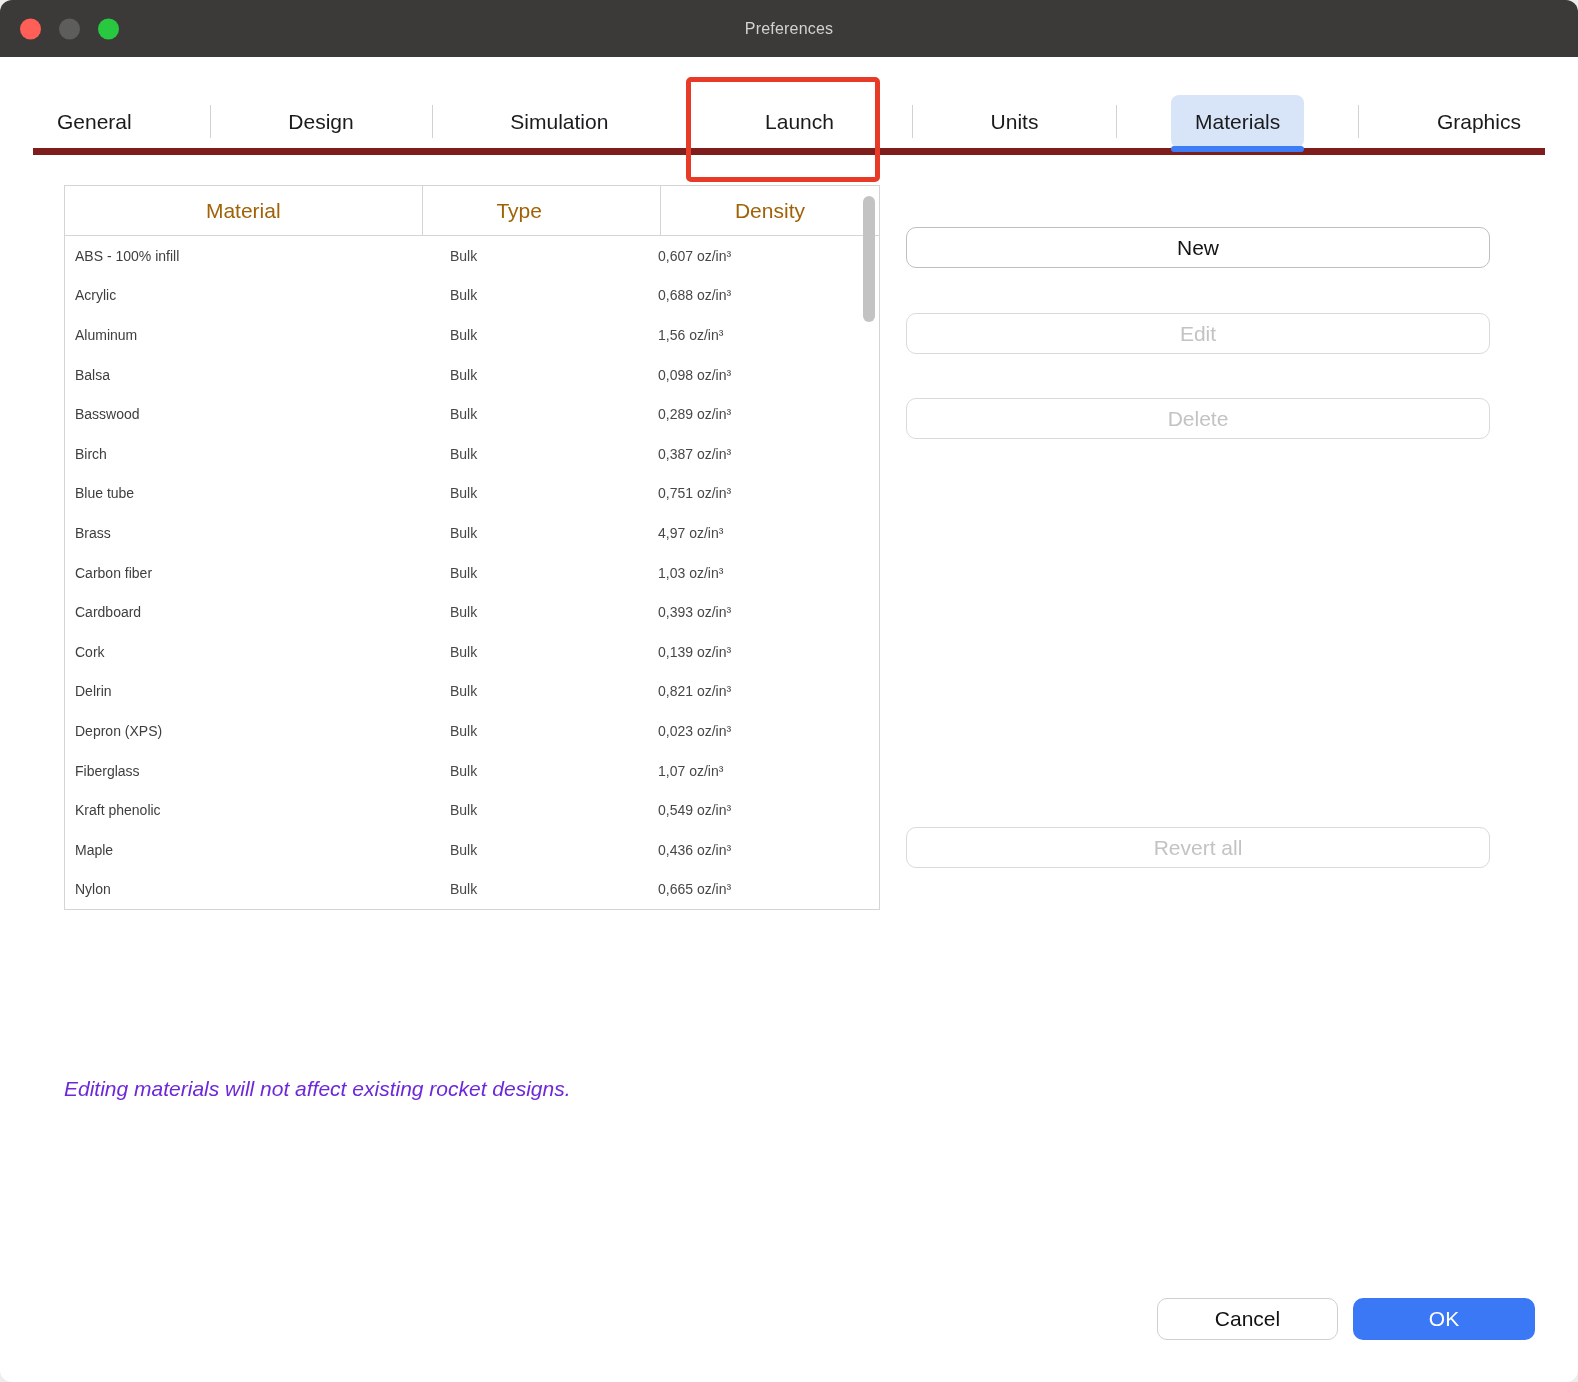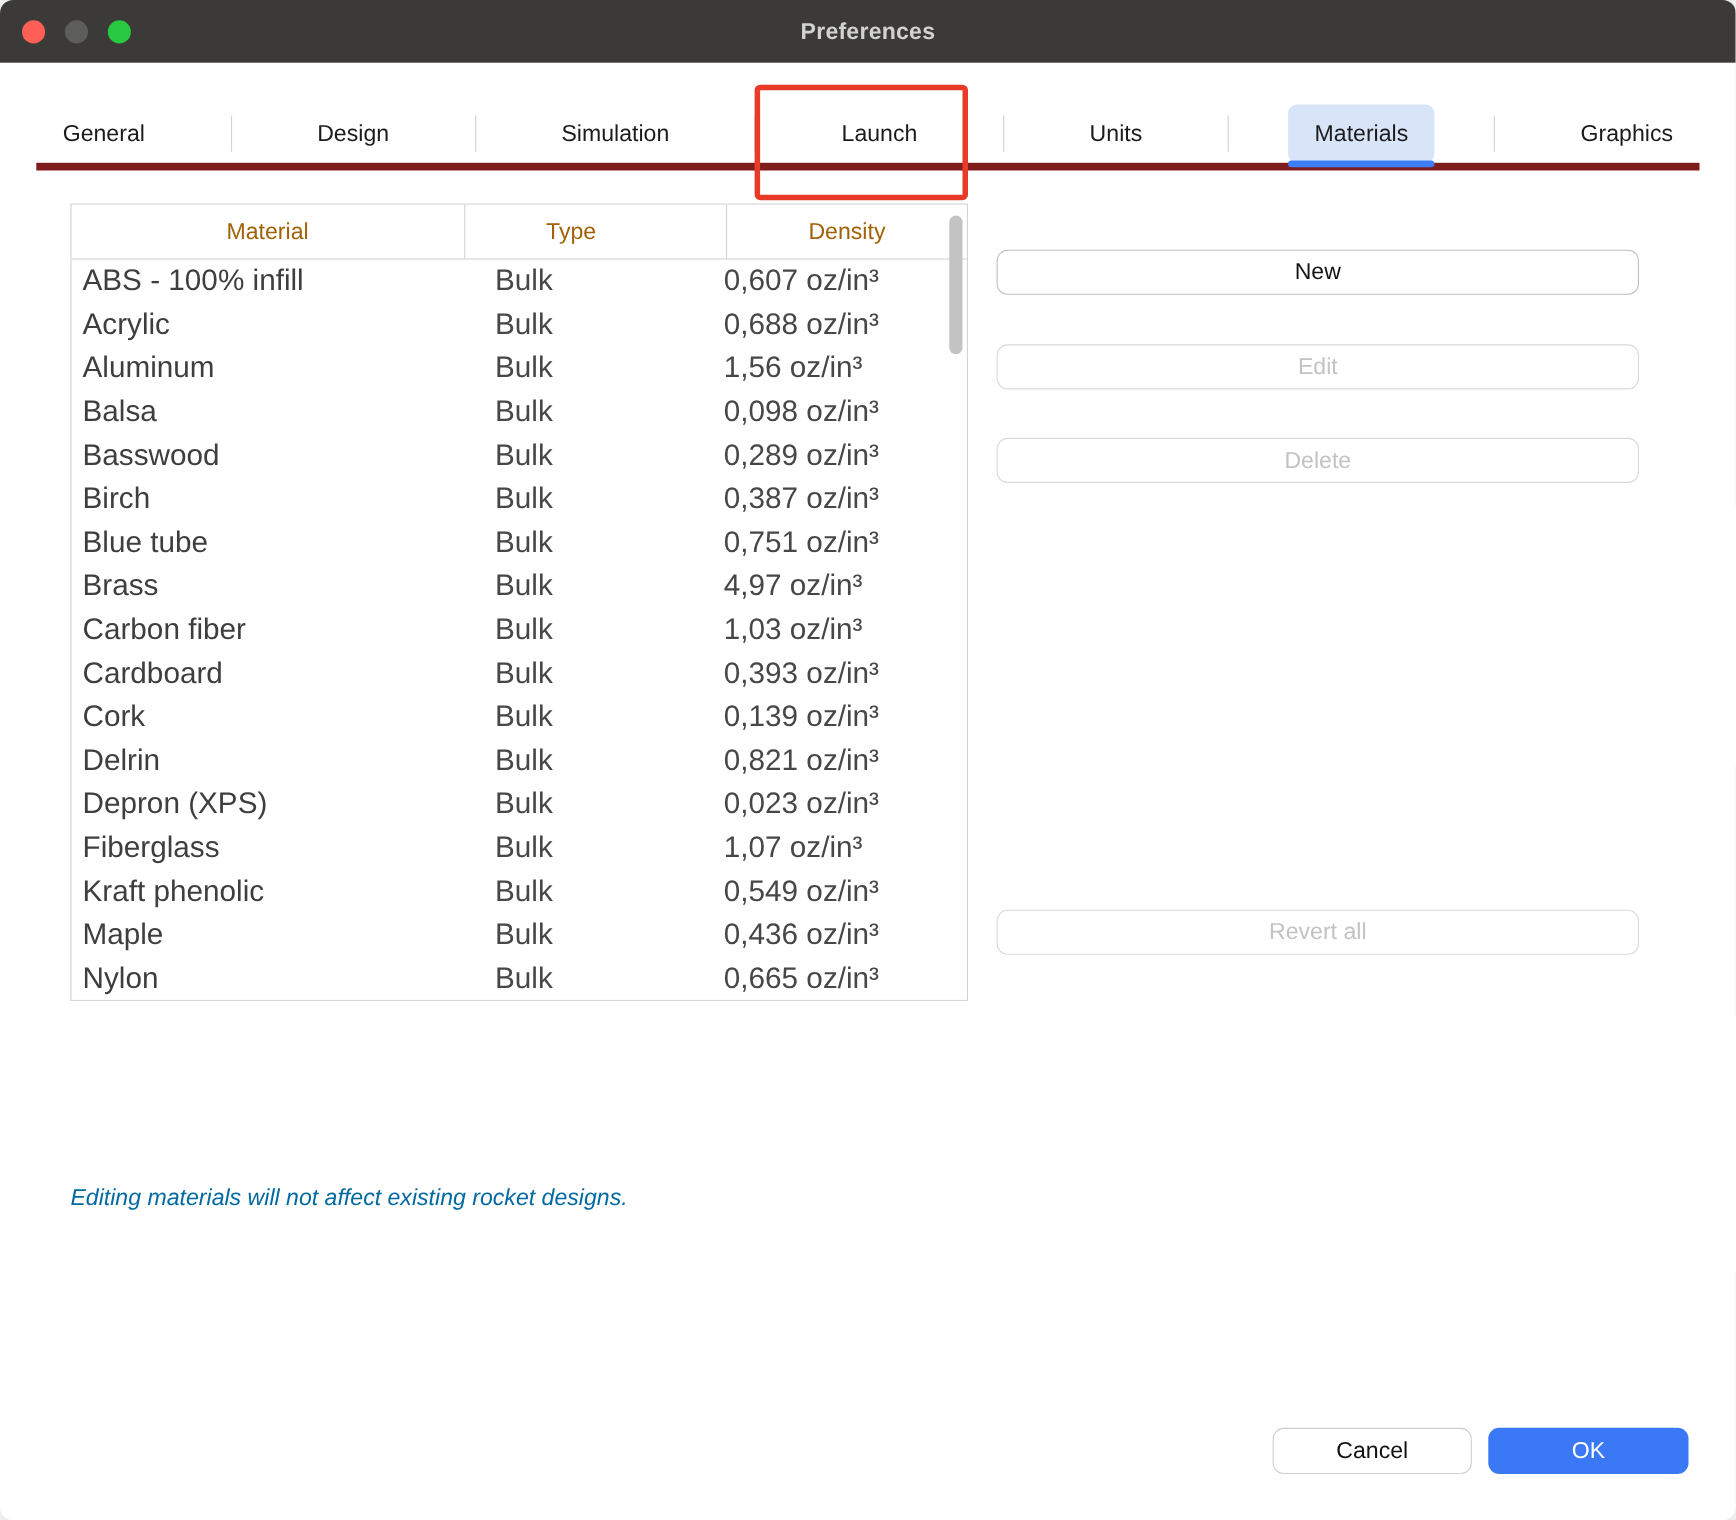--- a/index.html
+++ b/index.html
@@ -9,50 +9,50 @@
     font-family:"Liberation Sans","DejaVu Sans",sans-serif;
     -webkit-font-smoothing:antialiased;
   }
   
   .titlebar{position:relative;height:57px;background:#3b3a38;display:flex;align-items:center;justify-content:center;}
   .traffic{position:absolute;left:20px;top:50%;transform:translateY(-50%);display:flex;gap:18px;}
   .light{width:21px;height:21px;border-radius:50%;}
   .light.close{background:var(--traffic-red,#ff5f57);}
   .light.minimize{background:var(--traffic-gray,#5d5d5b);}
   .light.zoom{background:var(--traffic-green,#28c840);}
-  .title{font-size:21px;font-weight:bold;color:#d2d2d0;letter-spacing:.2px;text-align:center;}
+  .title{font-size:16px;font-weight:normal;color:#d2d2d0;letter-spacing:.2px;text-align:center;}
   
   .tabbar{position:absolute;left:33px;right:33px;top:95px;height:53px;border-bottom:7px solid #7f1d1d;display:flex;align-items:stretch;justify-content:space-between;}
   .tab{display:flex;align-items:center;padding:0 24px;font-size:21px;color:#1b1b1d;position:relative;border-radius:8px;cursor:default;white-space:nowrap;}
   .tab.selected{background:var(--tab-highlight,#d8e5f8);}
   .tab.selected::after{content:"";position:absolute;left:0;right:0;bottom:-4px;height:6px;border-radius:3px;background:var(--tab-underline,#3d7ef7);}
   .tab-sep{width:1px;background:#d2d2d2;margin:10px 0;}
   
   .annotation{position:absolute;left:686px;top:77px;width:184px;height:95px;border:5px solid var(--annotation-red,#e73b28);border-radius:5px;pointer-events:none;z-index:10;}
   
   .table{position:absolute;left:64px;top:185px;width:814px;border:1px solid #d4d4d4;background:#fff;box-sizing:content-box;}
   .thead{display:flex;height:49px;border-bottom:1px solid #d4d4d4;}
   .th{display:flex;align-items:center;justify-content:center;font-size:21px;color:#a16207;box-sizing:border-box;}
   .th + .th{border-left:1px solid #d4d4d4;}
   .th.c0{width:376px;}.th.c1{width:205px;}.th.c2{width:231px;margin-left:44px;}
   .tbody{position:relative;}
   .tr{display:flex;height:39.6px;align-items:center;}
-  .td{font-size:27px;box-sizing:border-box;white-space:nowrap;overflow:hidden;}
+  .td{font-size:14px;box-sizing:border-box;white-space:nowrap;overflow:hidden;}
   .td.col0{width:376px;padding-left:10px;color:#3e3e3e;}
   .td.col1{width:205px;padding-left:9px;color:#474747;}
   .td.col2{width:231px;padding-left:12px;color:#474747;}
   .scroll-thumb{position:absolute;top:10px;right:4px;width:12px;height:126px;background:#c3c3c3;border-radius:6px;}
   
   .side-btn{position:absolute;left:906px;width:584px;height:41px;border-radius:10px;background:#fff;font-size:21px;font-family:inherit;display:flex;align-items:center;justify-content:center;padding:0;}
   #btn-new{top:227px;border:1px solid #bfbfbf;color:#141414;}
   #btn-edit{top:313px;border:1px solid #dadada;color:#c3c3c3;}
   #btn-delete{top:398px;border:1px solid #dadada;color:#c3c3c3;}
   #btn-revert{top:827px;border:1px solid #dadada;color:#c3c3c3;}
   
-  .note{position:absolute;left:64px;top:1077px;font-size:21px;font-style:italic;color:#0369a1;}
+  .note{position:absolute;left:64px;top:1077px;font-size:21px;font-style:italic;color:#6d28d9;}
   
   .footer-btn{position:absolute;top:1298px;height:42px;border-radius:10px;font-size:21px;font-family:inherit;display:flex;align-items:center;justify-content:center;padding:0;}
   #btn-cancel{left:1157px;width:181px;background:#fff;border:1px solid #cfcfcf;color:#121212;}
   #btn-ok{left:1353px;width:182px;background:var(--accent-blue,#3b78f6);border:none;color:#ffffff;}
 </style>
 </head>
 <body>
 
 <div class="window">
 

